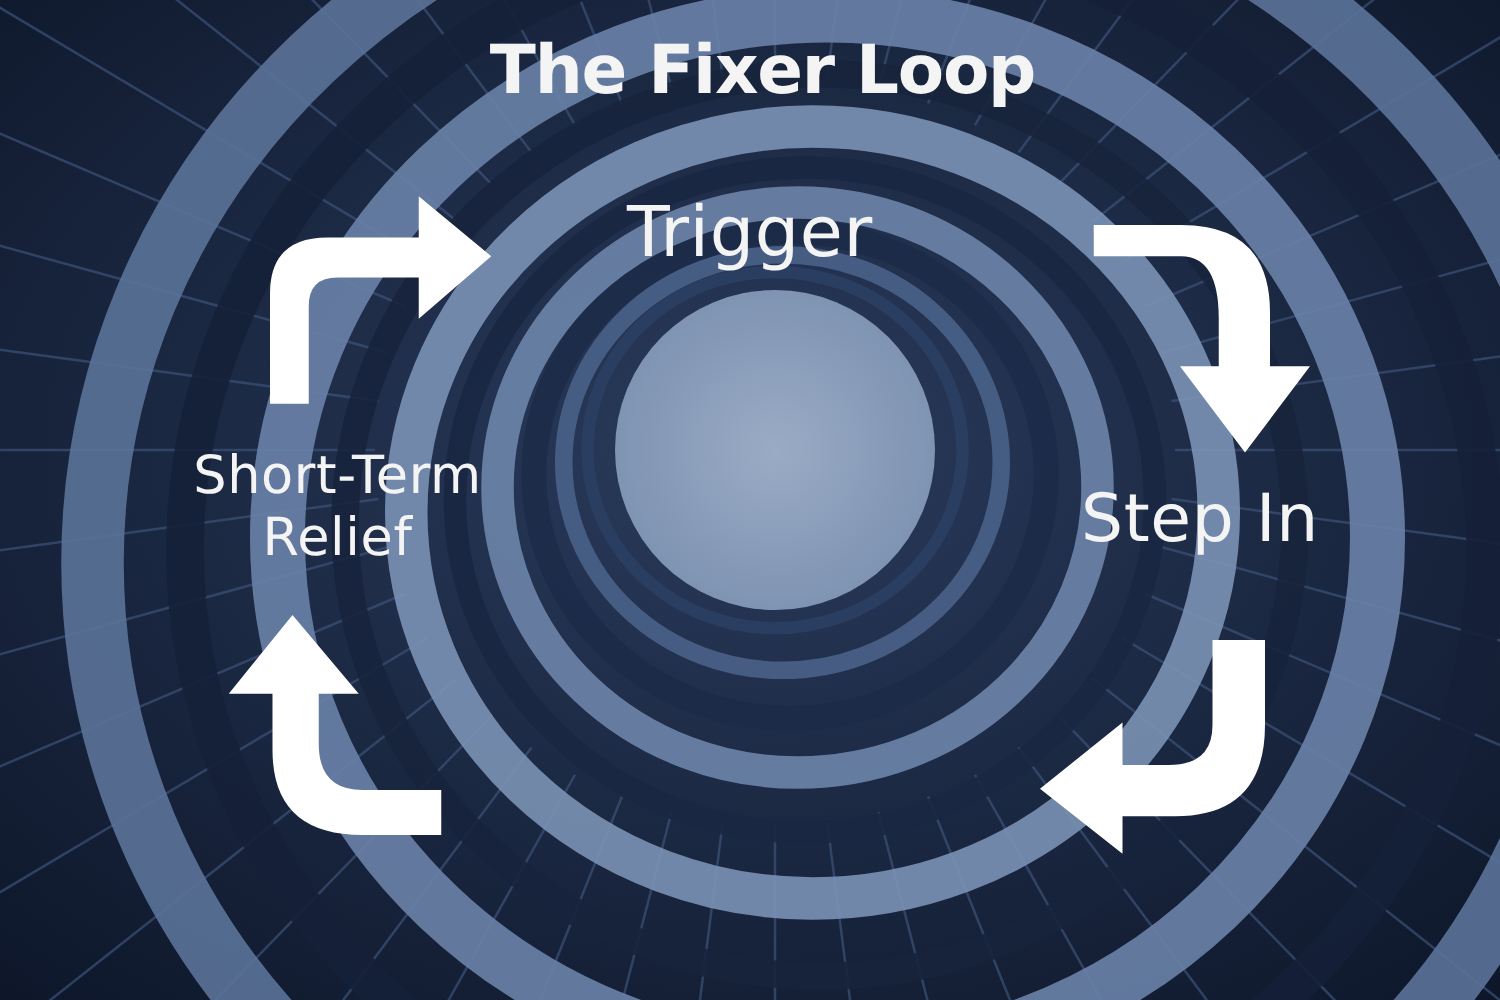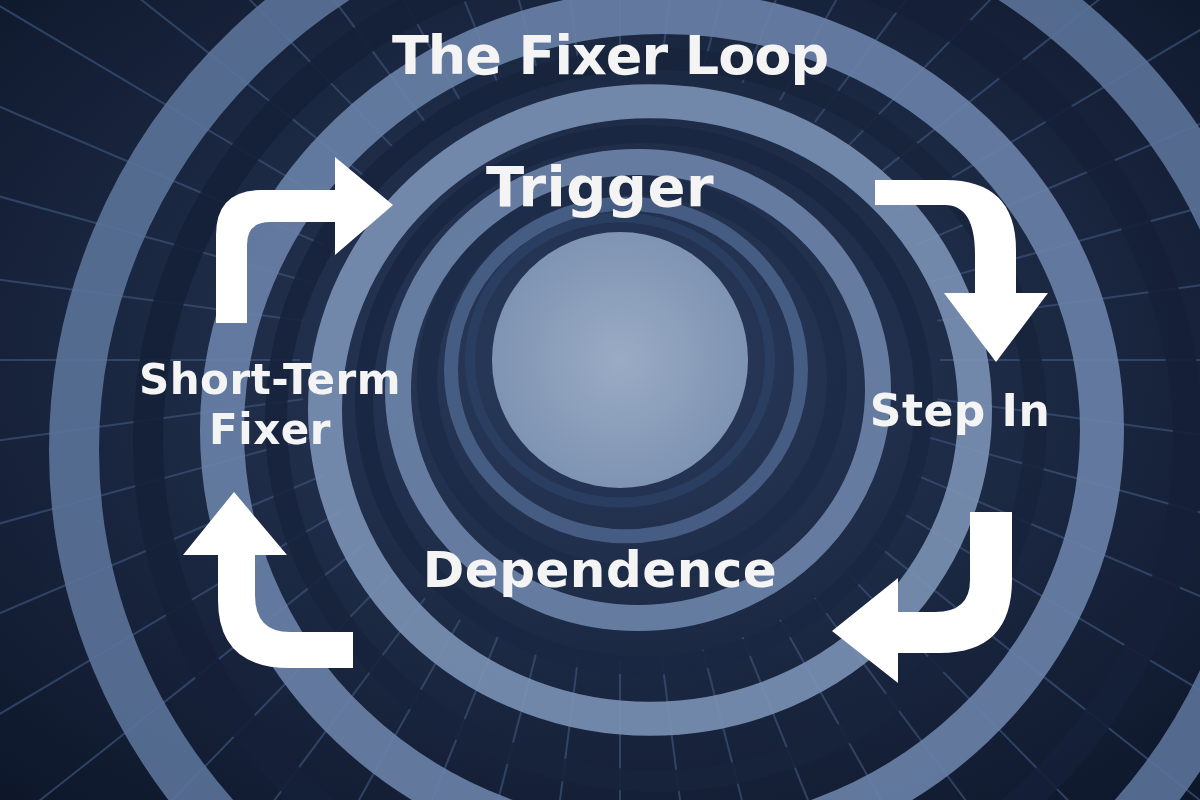--- a/index.html
+++ b/index.html
@@ -1,22 +1,22 @@
 <!DOCTYPE html>
 <html><head>
 <meta charset="utf-8">
 <style>
   html, body { margin:0; padding:0; }
   body { width:1200px; height:800px; overflow:hidden; background:#0f1a30; font-family:"DejaVu Sans", sans-serif; }
   #stage { position:relative; width:1200px; height:800px; overflow:hidden; }
   #bg { position:absolute; left:0; top:0; width:1200px; height:800px; }
-  .lbl { position:absolute; color:#f4f4f4; font-weight:bold; text-align:center; line-height:1.05; white-space:nowrap; letter-spacing:0.5px; }
+  .lbl { position:absolute; color:#f4f4f4; font-weight:normal; text-align:center; line-height:1.05; white-space:nowrap; letter-spacing:0.5px; }
   #title { left:300px; top:28px; width:620px; font-size:54px; font-weight:900; letter-spacing:-1px; }
   #trigger { left:440px; top:158px; width:320px; font-size:56px; }
-  #stepin { left:820px; top:388px; width:280px; font-size:44px; }
+  #stepin { left:820px; top:388px; width:280px; font-size:53px; }
   #team { left:380px; top:540px; width:440px; font-size:50px; line-height:1.2; }
   #relief { left:70px; top:355px; width:400px; font-size:42px; line-height:1.2; }
   .arrow { position:absolute; left:0; top:0; }
 </style>
 </head>
 <body>
 
 <div id="stage">
   <svg id="bg" viewBox="0 0 1200 800">
     <defs>
@@ -93,25 +93,24 @@
         <ellipse cx="674" cy="450" rx="600" ry="570" stroke="#5b7399" stroke-width="50" opacity="0.9"></ellipse>
       </g>
     <circle cx="620" cy="360" r="128" fill="url(#sky)"></circle>
   </svg>
 
   <div id="title" class="lbl">The Fixer Loop</div>
 
   <div id="trigger" class="lbl">Trigger</div>
   <div id="stepin" class="lbl">Step In</div>
   <div id="team" class="lbl">
-    <div>Dependence</div>
   </div>
   <div id="relief" class="lbl">
     <div>Short-Term</div>
-    <div>Fixer</div>
+    <div>Relief</div>
   </div>
 
   <svg class="arrow" width="1200" height="800" viewBox="0 0 1200 800">
 
     <g>
       <path d="M216,323 L216,235 Q216,190 262,190 L335,190 L335,157 L393,205 L335,255 L335,222 L270,222 Q247,222 247,245 L247,323 Z" fill="#ffffff"></path>
     </g>
 
     <g>
       <path d="M875,180 L945,180 Q1016,180 1016,250 L1016,293 L1048,293 L996,362 L944,293 L975,293 L975,255 Q975,205 945,205 L875,205 Z" fill="#ffffff"></path>

